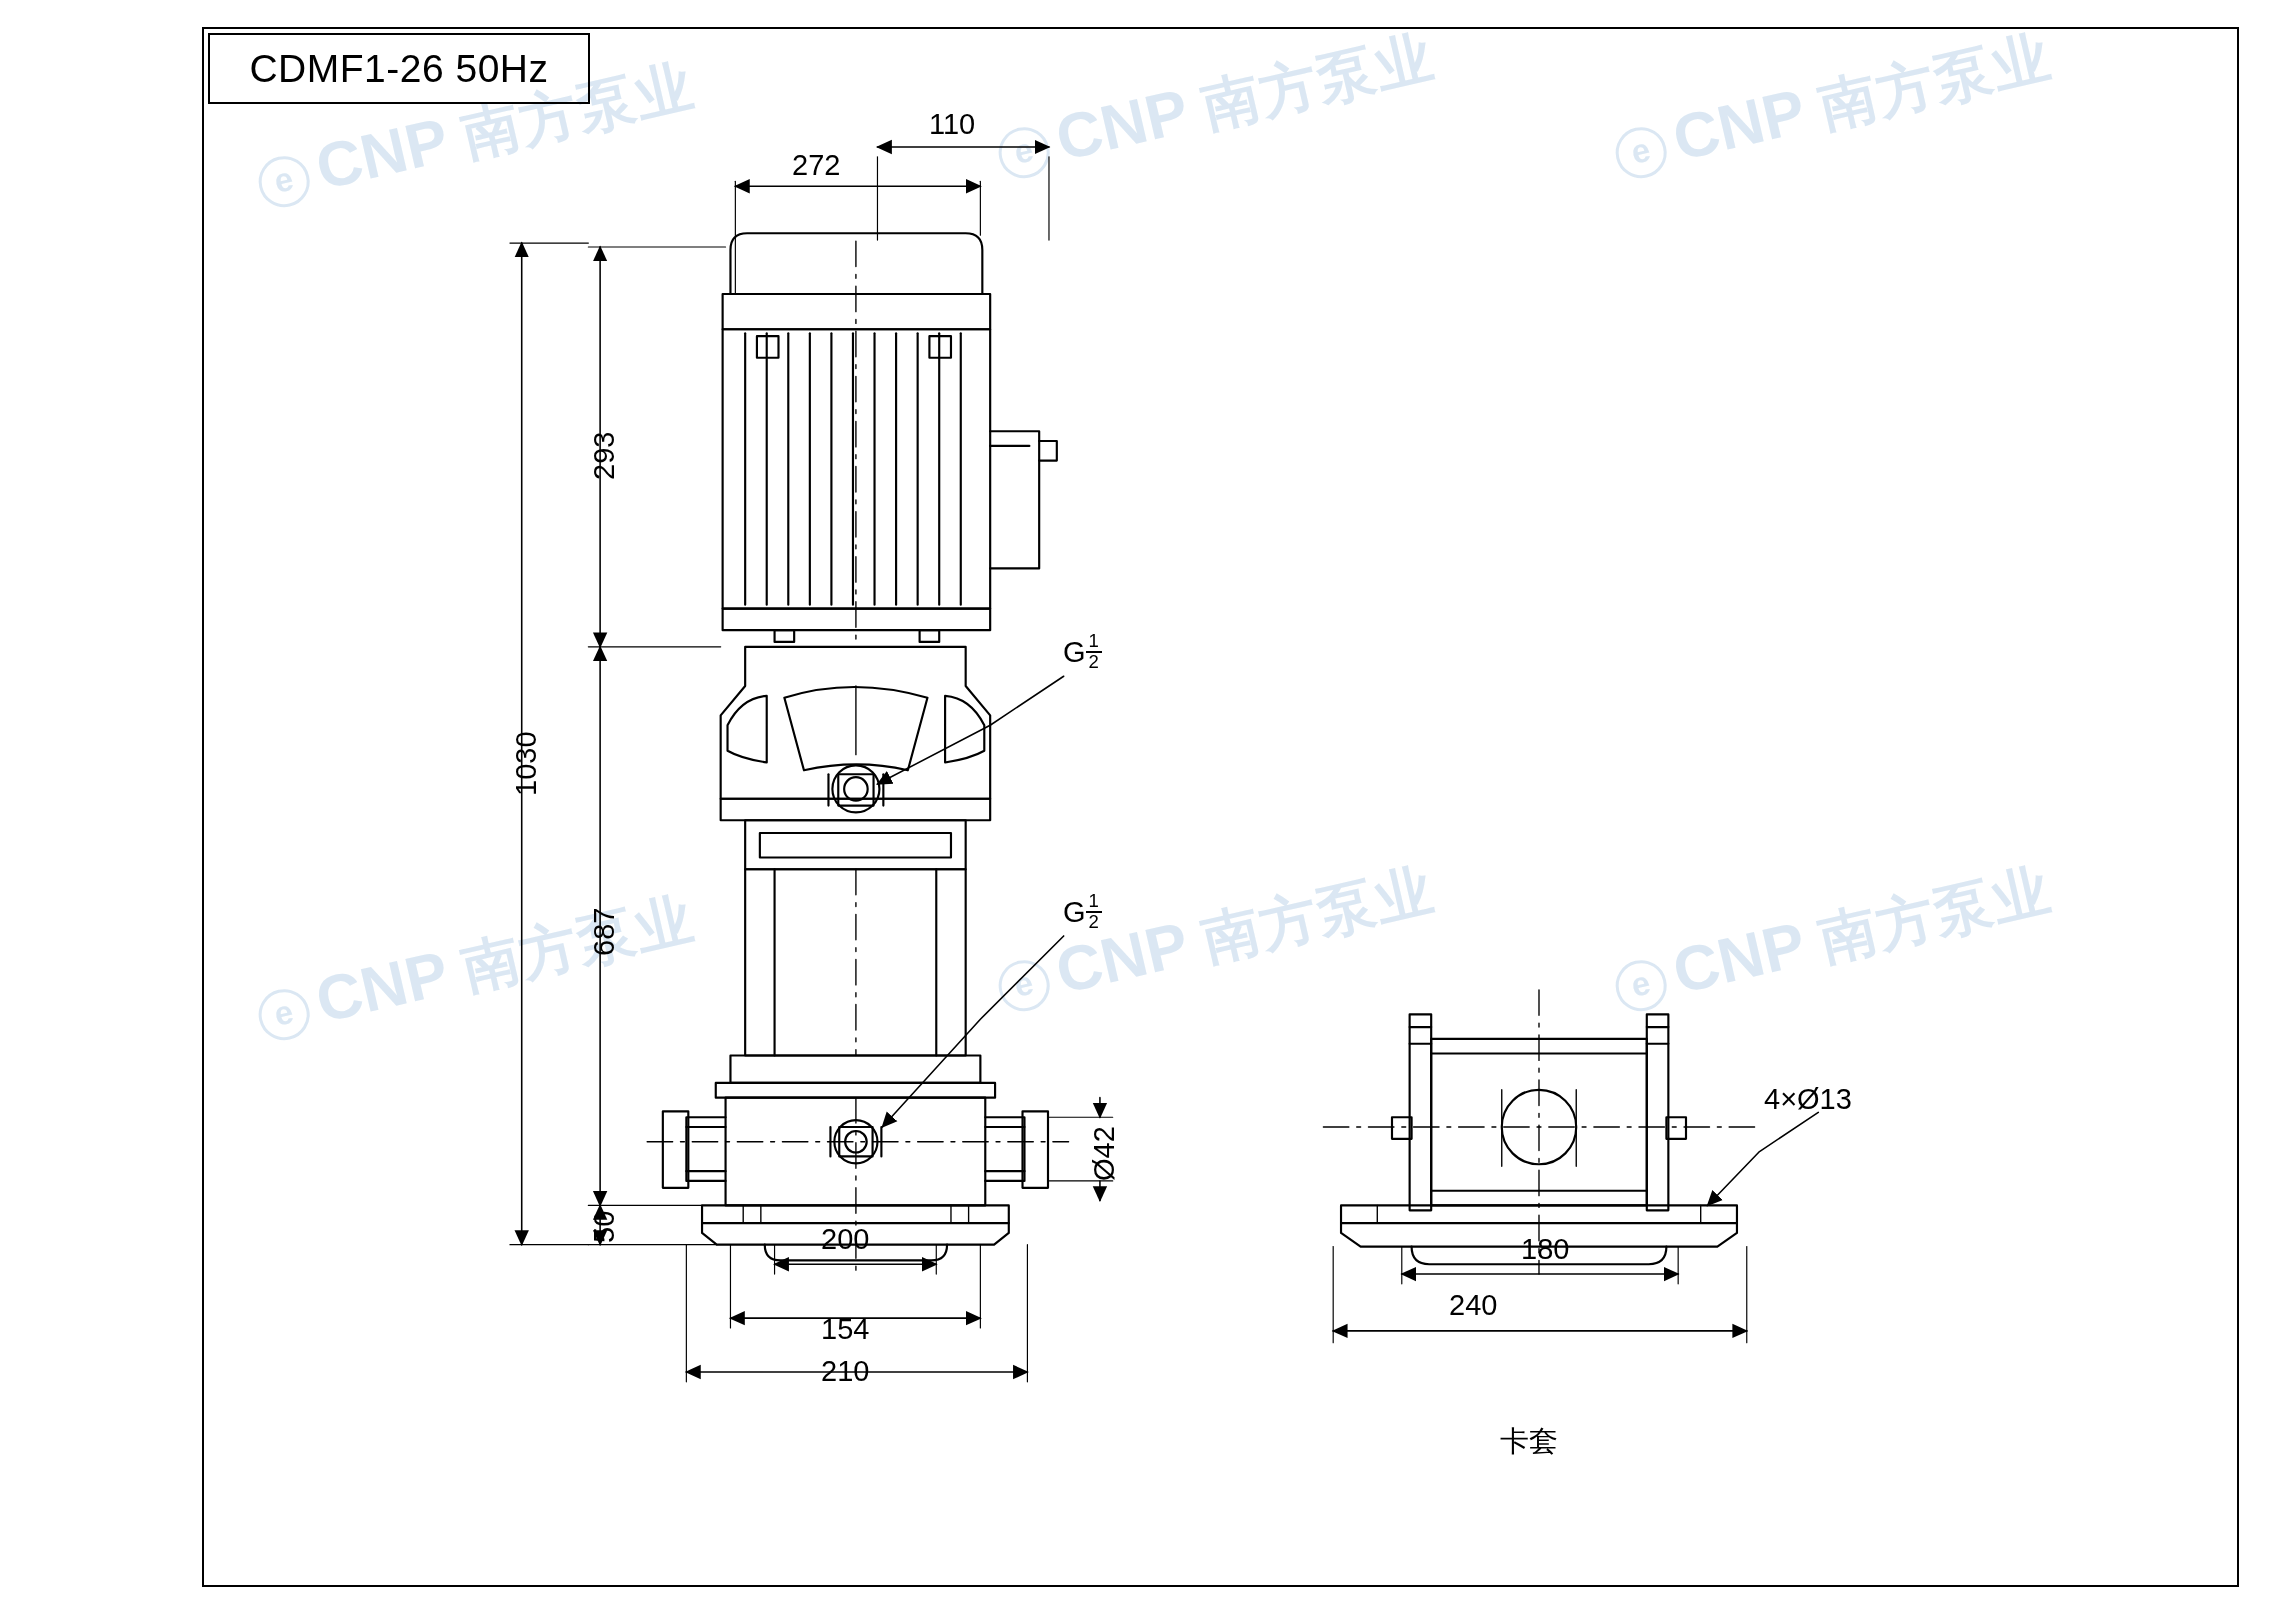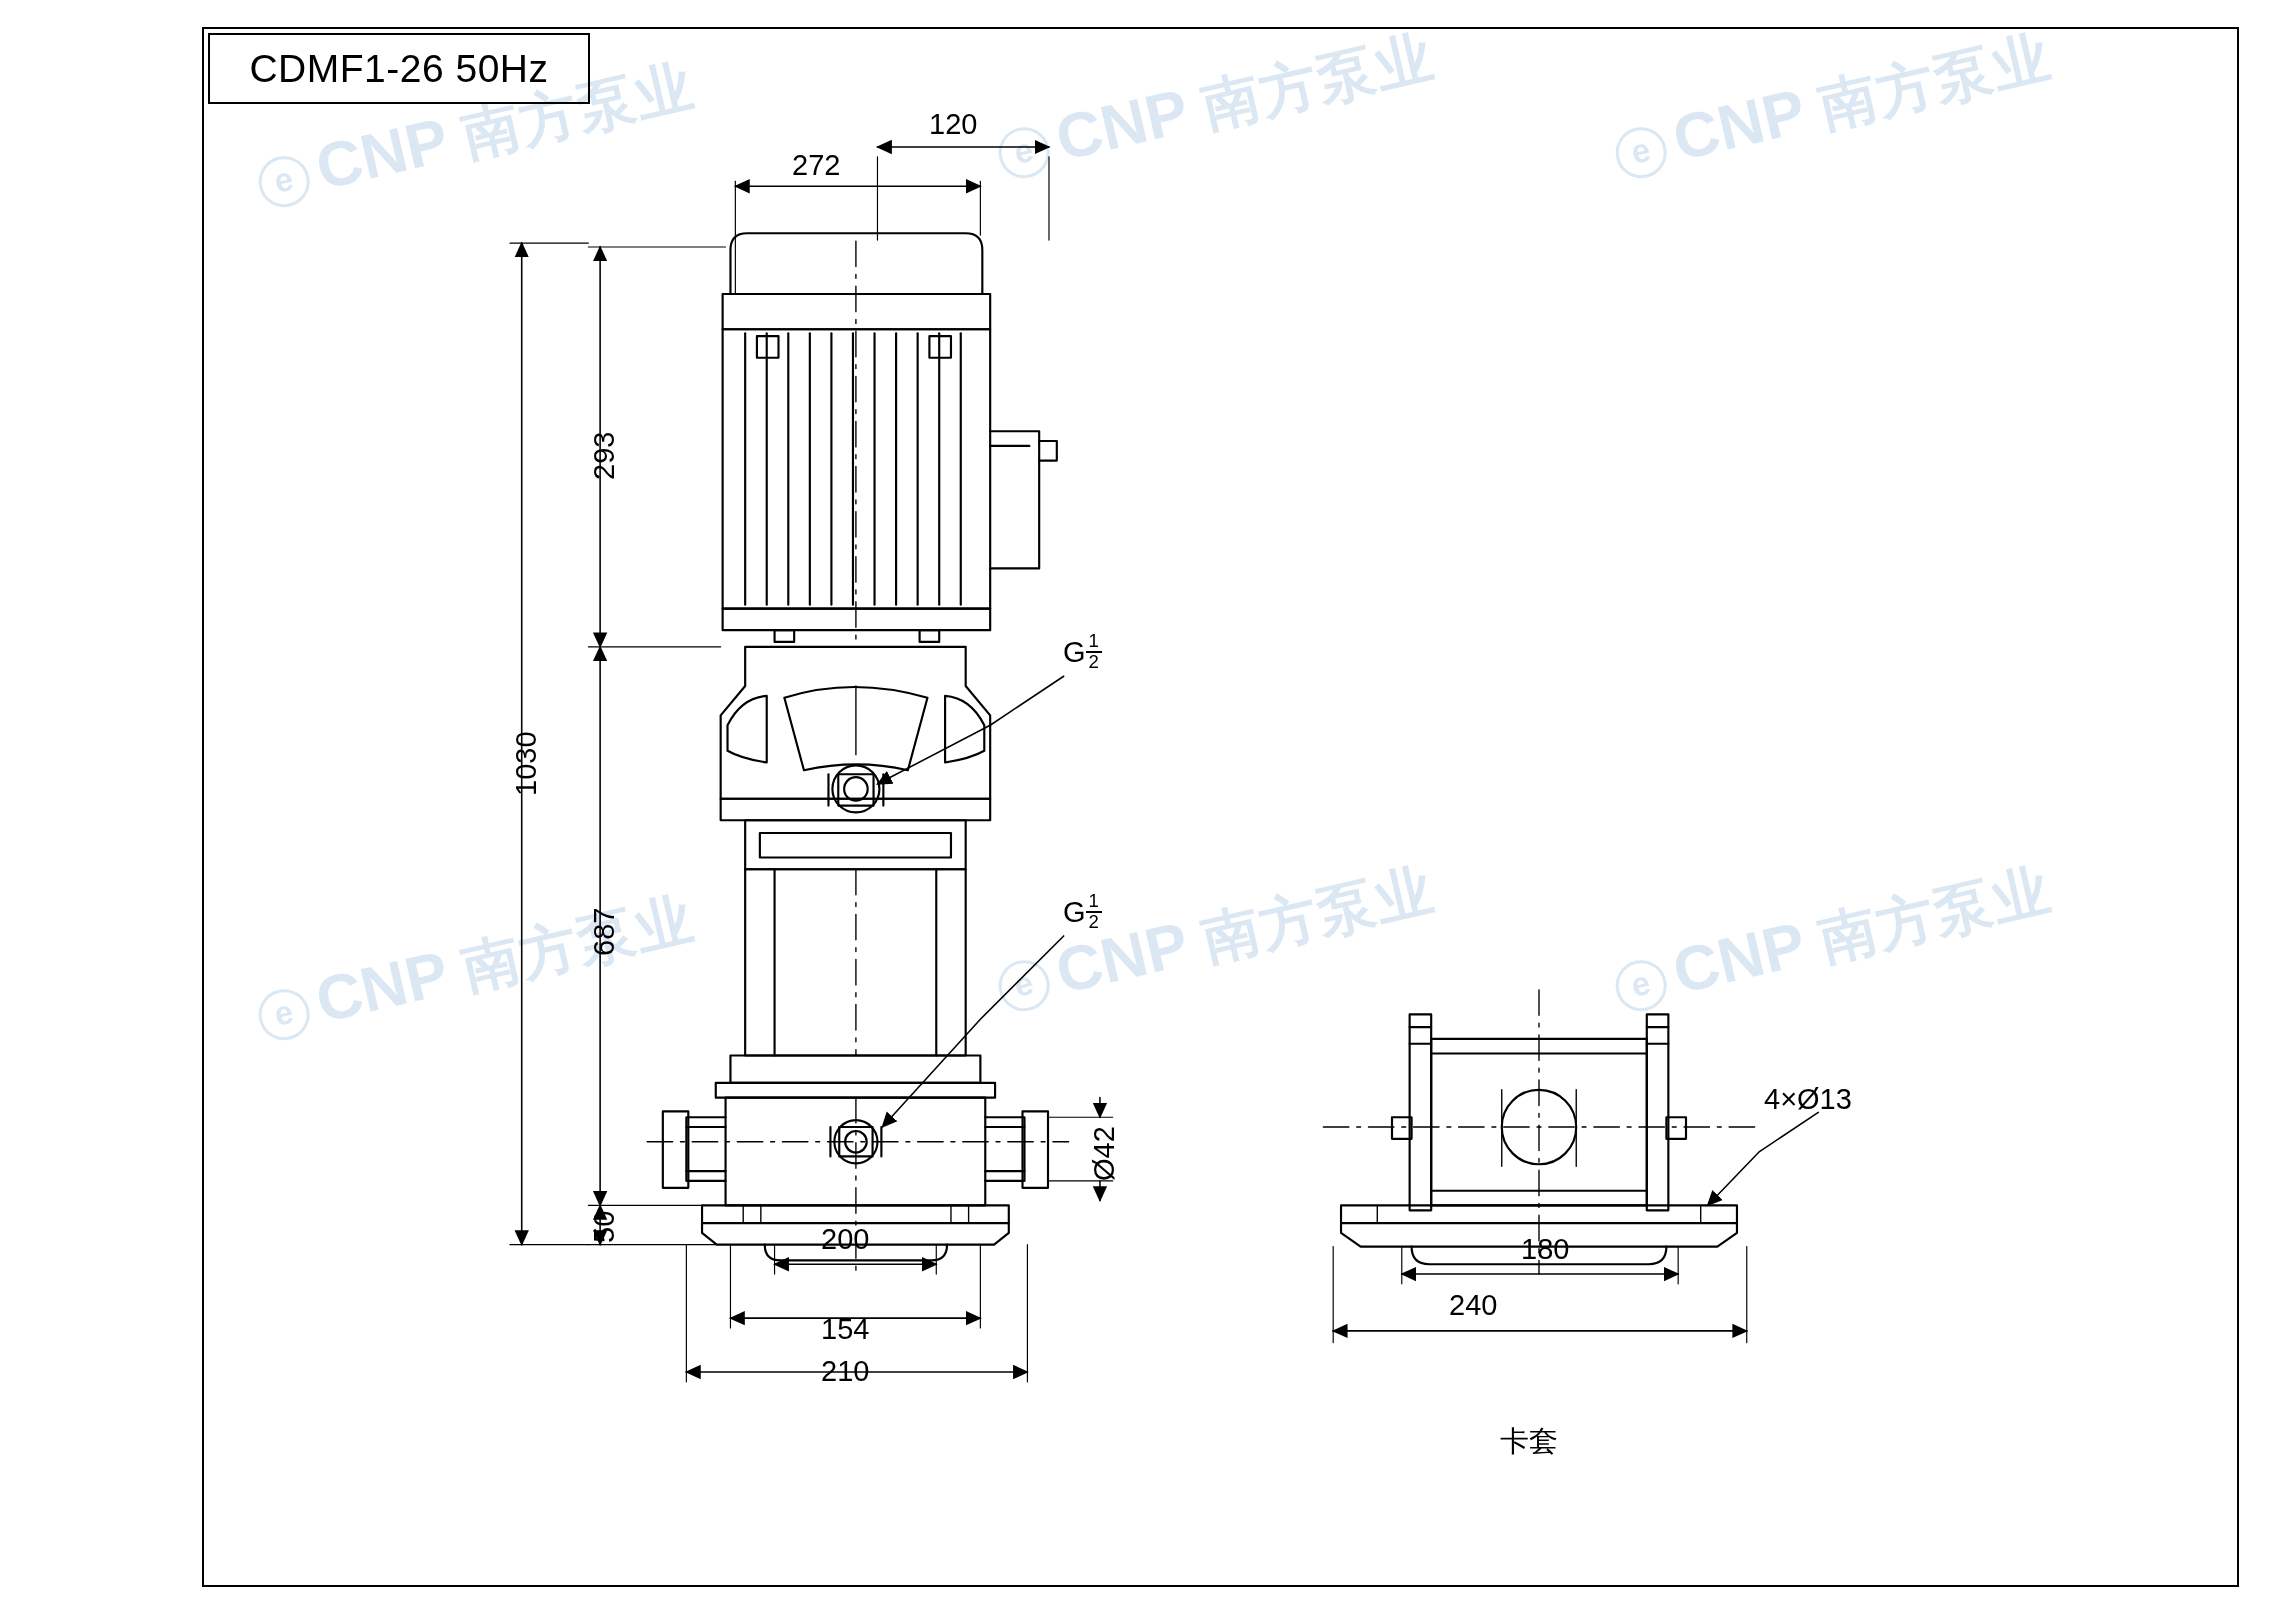--- a/index.html
+++ b/index.html
@@ -307,21 +307,21 @@
         <path d="M0 1 L11 6 L0 11 z" fill="#000"></path>
       </marker>
     </defs>
   </svg>
 
   <div class="frame"></div>
   <div class="title-box">
     <span class="title-text">CDMF1-26 50Hz</span>
   </div>
 
-  <div class="dimtext" style="left:929px; top:108px;">120</div>
+  <div class="dimtext" style="left:929px; top:108px;">110</div>
   <div class="dimtext" style="left:792px; top:149px;">272</div>
 
   <div class="dimtext vert" style="left:588px; top:480px;">293</div>
   <div class="dimtext vert" style="left:588px; top:956px;">687</div>
   <div class="dimtext vert" style="left:588px; top:1243px;">50</div>
   <div class="dimtext vert" style="left:510px; top:796px;">1030</div>
 
   <div class="dimtext vert" style="left:1088px; top:1181px;">Ø42</div>
 
   <div class="dimtext" style="left:821px; top:1223px;">200</div>

